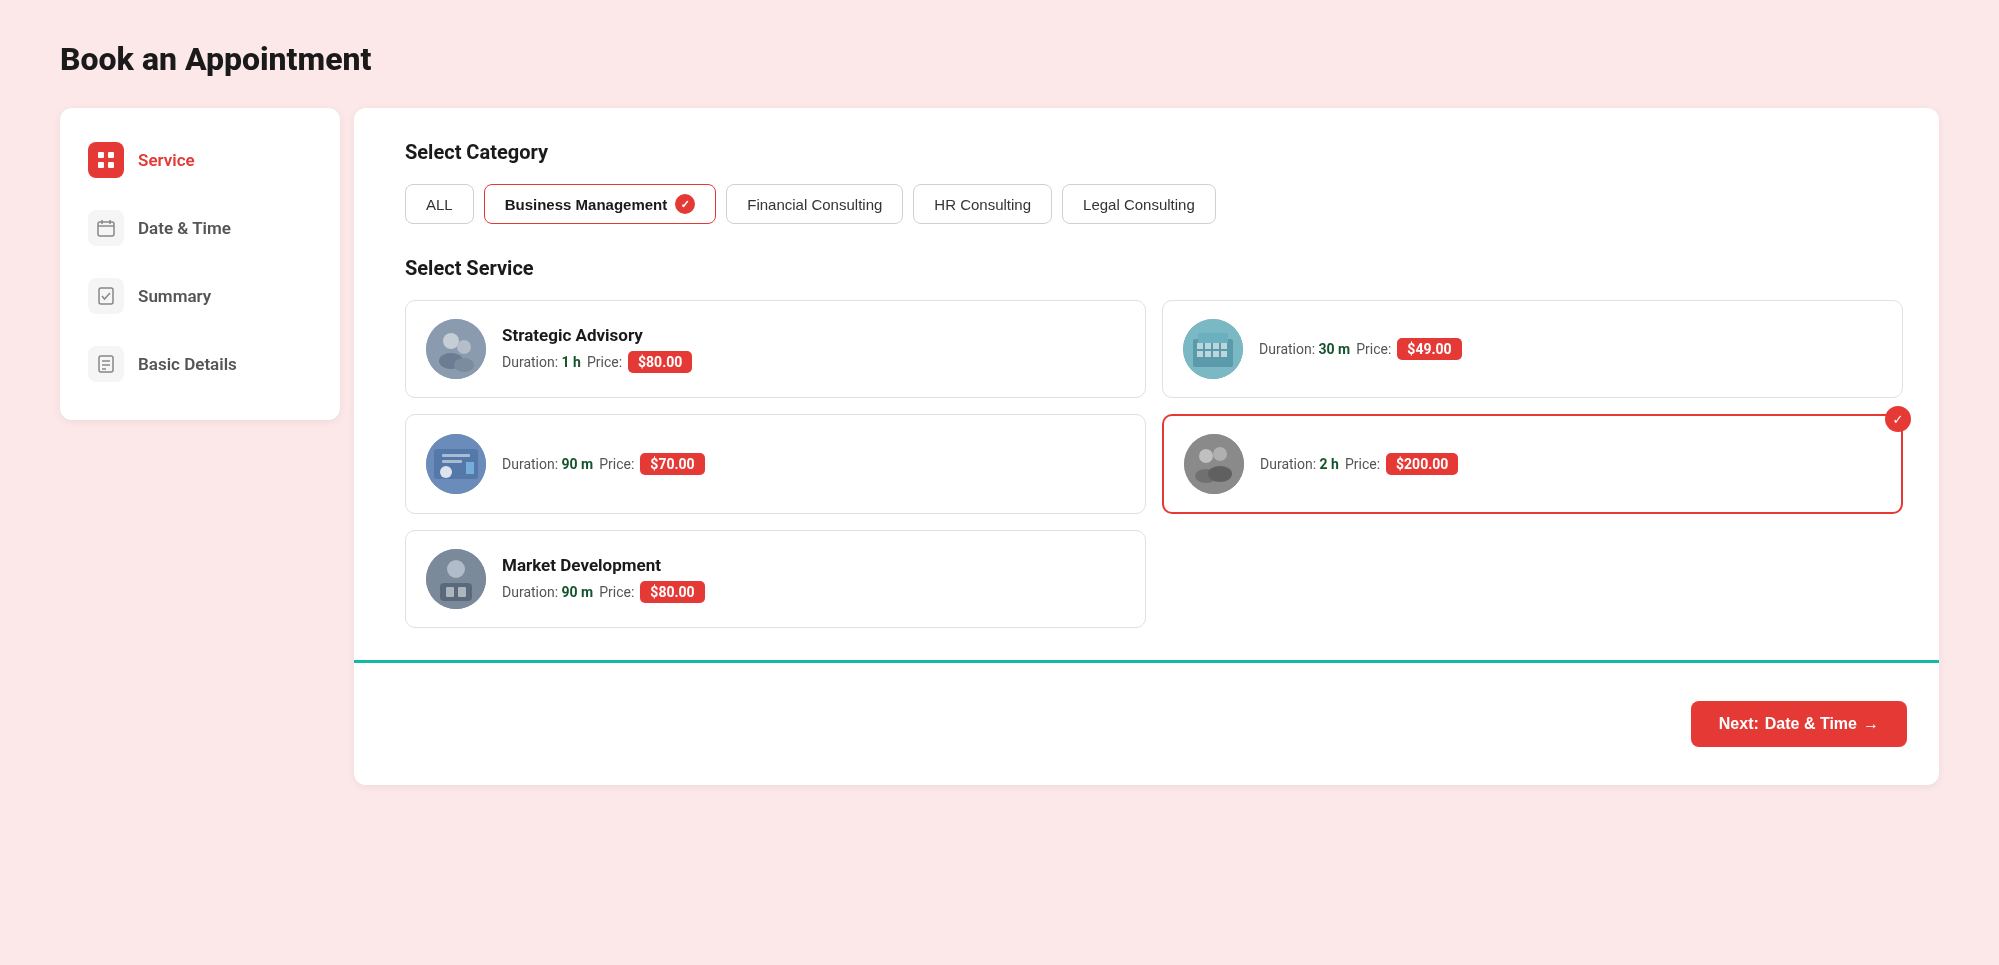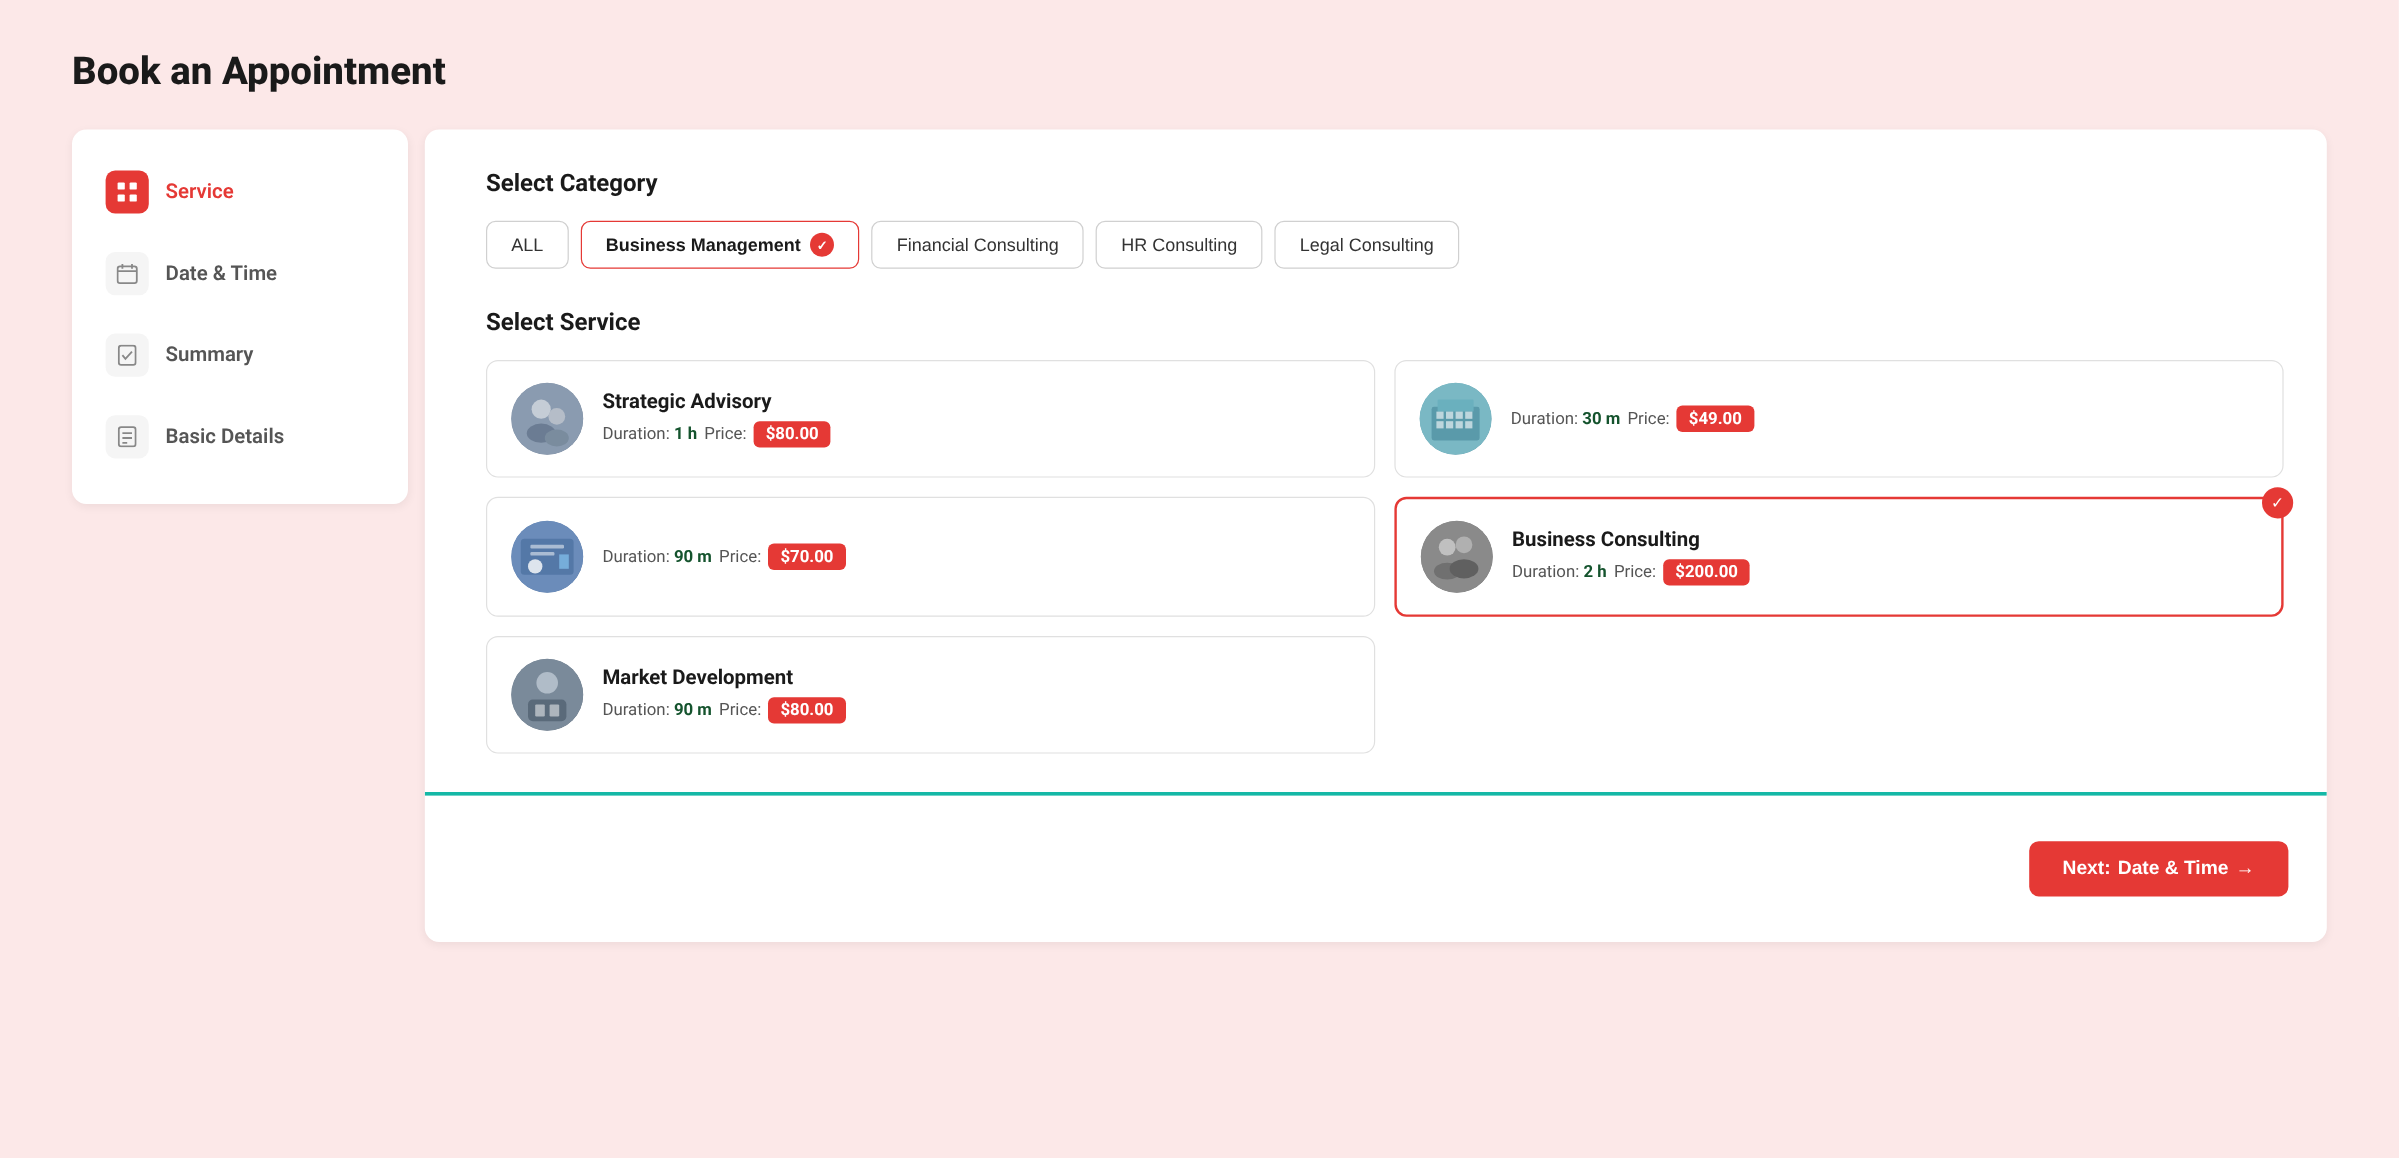--- a/index.html
+++ b/index.html
@@ -448,21 +448,20 @@
             <div class="service-avatar avatar-business-consulting">
               <svg width="60" height="60" viewBox="0 0 60 60">
                 <circle cx="30" cy="30" r="30" fill="#8a8a8a"></circle>
                 <circle cx="22" cy="22" r="7" fill="#c0c0c0"></circle>
                 <circle cx="36" cy="20" r="7" fill="#b0b0b0"></circle>
                 <ellipse cx="22" cy="42" rx="11" ry="7" fill="#707070"></ellipse>
                 <ellipse cx="36" cy="40" rx="12" ry="8" fill="#606060"></ellipse>
               </svg>
             </div>
             <div class="service-info">
-              <div class="service-name">Business Consulting</div>
               <div class="service-meta">
                 <span>Duration: <strong>2 h</strong></span>
                 <span>Price:</span>
                 <span class="price-badge">$200.00</span>
               </div>
             </div>
           </div>
 
           <div class="service-card">
             <div class="service-avatar avatar-market-dev">

